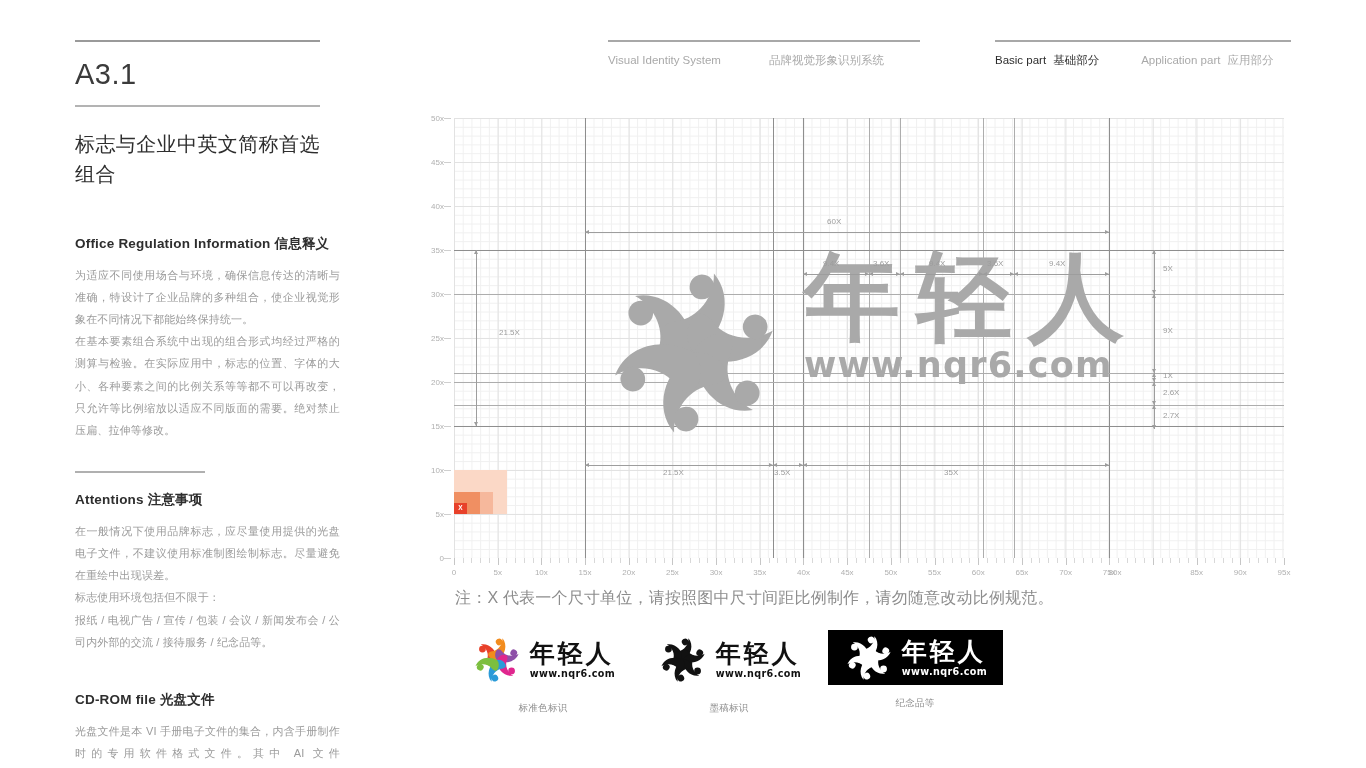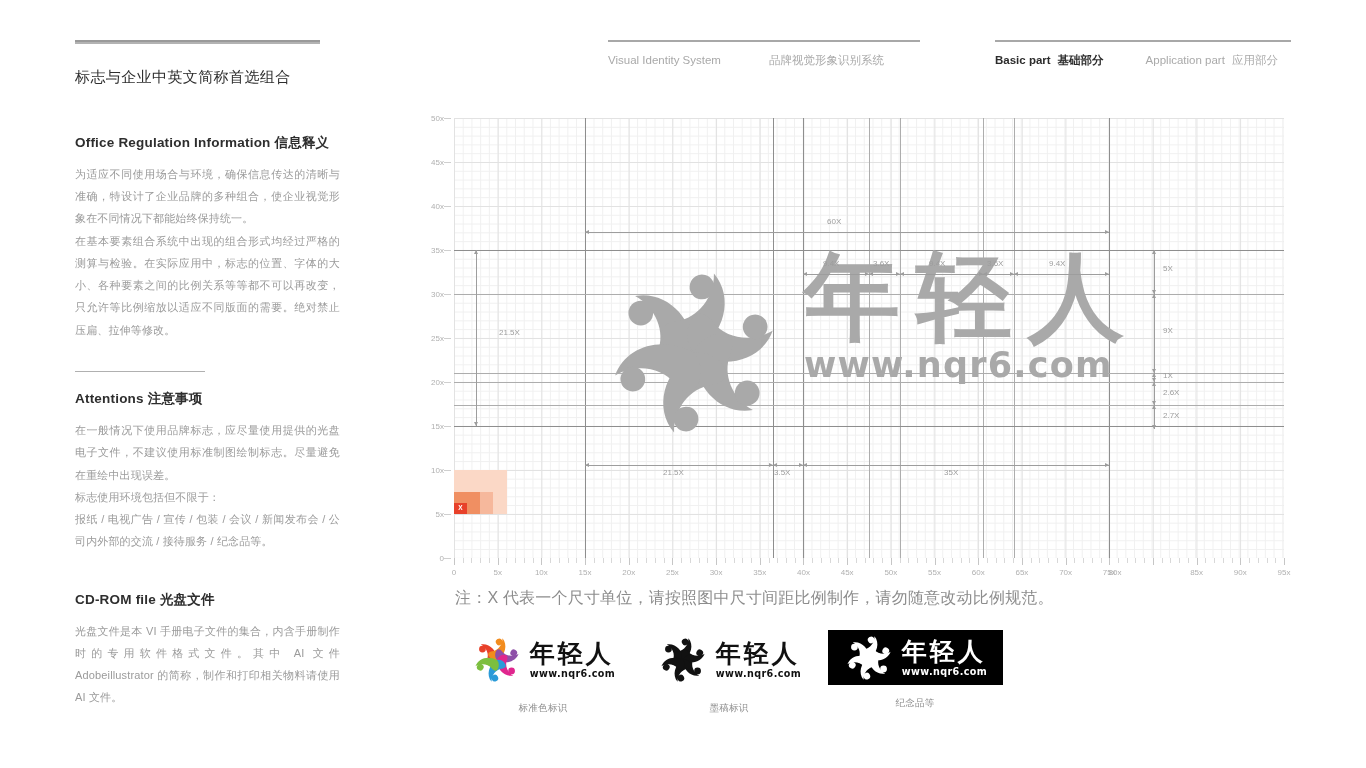--- a/index.html
+++ b/index.html
@@ -8,34 +8,34 @@
     font-family:"Liberation Sans","DejaVu Sans",sans-serif;
     color:#4a4a4a;-webkit-font-smoothing:antialiased;
   }
   .page{position:relative;width:1366px;height:768px;}
 
   
   .left{position:absolute;left:75px;top:40px;width:265px;}
   .rule-top{height:2px;background:#9a9a9a;width:245px;}
   .code{font-size:29px;color:#3b3b3b;letter-spacing:.5px;margin:16px 0 14px 0;font-weight:400;}
   .rule-mid{height:1.5px;background:#b3b3b3;width:245px;margin-bottom:22px;}
-  .subtitle{font-size:15px;color:#2e2e2e;letter-spacing:.4px;line-height:1.5;}
+  .subtitle{font-size:20px;color:#2e2e2e;letter-spacing:.4px;line-height:1.5;}
 
   .sec{margin-top:46px;}
   .sec-h{font-size:13.5px;font-weight:bold;color:#2e2e2e;margin-bottom:11px;letter-spacing:.2px;}
   .sec-h .cn{font-weight:bold;}
   .sec-p{font-size:11px;color:#9b9b9b;line-height:2.02;letter-spacing:.15px;text-align:justify;}
   .rule-small{height:1.5px;background:#b0b0b0;width:130px;margin:30px 0 0 0;}
 
   
   .hdr-group{position:absolute;top:40px;}
   .hdr-rule{height:1.6px;background:#a8a8a8;}
   .hdr-items{display:flex;align-items:baseline;margin-top:11px;}
   .hdr-it{font-size:11.5px;color:#a9a9a9;white-space:nowrap;}
-  .hdr-it.dark{color:#2c2c2c;font-weight:bold;}
+  .hdr-it.dark{color:#2c2c2c;font-weight:normal;}
   .hdr-it .cn{margin-left:7px;}
   .g1{left:608px;width:312px;}
   .g1 .hdr-it:nth-child(2){margin-left:48px;}
   .g2{left:995px;width:296px;}
   .g2 .hdr-it:nth-child(2){margin-left:42px;}
 
   
   .chart-wrap{position:absolute;left:418px;top:118px;}
   .yaxis{position:absolute;left:0;top:0;width:26px;height:440px;}
   .ylab{position:absolute;right:0;font-size:8px;color:#b0b0b0;transform:translateY(-50%);white-space:nowrap;}
@@ -113,20 +113,21 @@
   .c-black{color:#111;}
   .c-white{color:#fff;}
 </style>
 </head>
 <body>
 
 <div class="page">
 
   <div class="left">
     <div class="rule-top"></div>
+    <div class="code">A3.1</div>
     <div class="rule-mid"></div>
     <div class="subtitle">标志与企业中英文简称首选组合</div>
 
     <div class="sec">
       <div class="sec-h">
         <span>Office Regulation Information</span>
         <span class="cn">信息释义</span>
       </div>
       <div class="sec-p">为适应不同使用场合与环境，确保信息传达的清晰与准确，特设计了企业品牌的多种组合，使企业视觉形象在不同情况下都能始终保持统一。<br>在基本要素组合系统中出现的组合形式均经过严格的测算与检验。在实际应用中，标志的位置、字体的大小、各种要素之间的比例关系等等都不可以再改变，只允许等比例缩放以适应不同版面的需要。绝对禁止压扁、拉伸等修改。</div>
       <div class="rule-small"></div>

